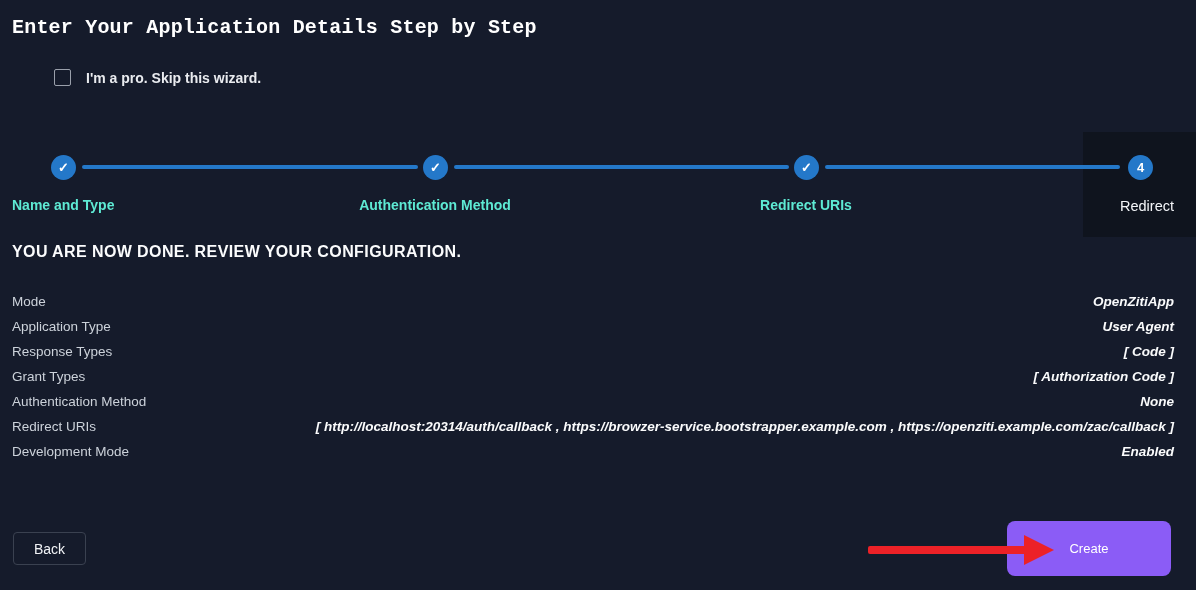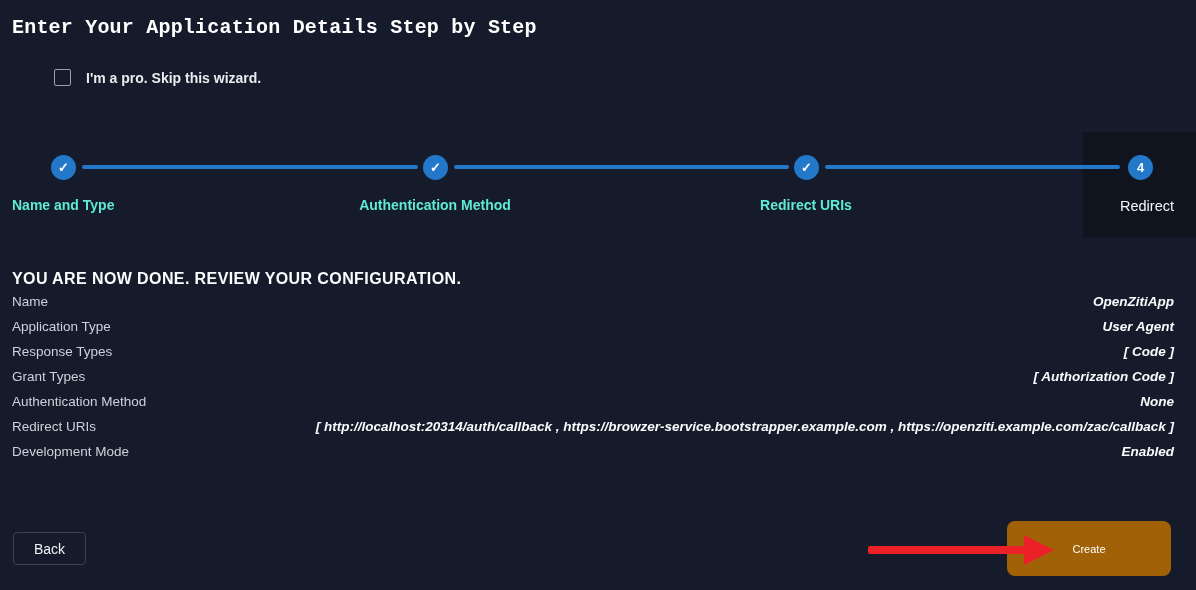--- a/index.html
+++ b/index.html
@@ -56,42 +56,42 @@
   .step-label {
     position: absolute; top: 197px; font-size: 14px; font-weight: 700; color: #5eead4;
     white-space: nowrap;
   }
   .sl1 { left: 12px; }
   .sl2 { left: 435px; transform: translateX(-50%); }
   .sl3 { left: 806px; transform: translateX(-50%); }
   .sl4 { right: 22px; top: 198px; font-weight: 400; font-size: 14.5px; color: #f4f6f9; }
 
   .review-heading {
-    position: absolute; left: 12px; top: 270px;
+    position: absolute; left: 12px; top: 243px;
     font-size: 16px; font-weight: 700; letter-spacing: 0.4px; color: #fbfcfd; text-align: right;
   }
 
   .review-rows { position: absolute; left: 12px; right: 22px; top: 289px; }
   .review-row {
     height: 25px; display: flex; align-items: center; justify-content: space-between;
   }
   .review-row .lbl { font-size: 13.5px; font-weight: 400; color: #ccd2da; white-space: nowrap; }
   .review-row .val { font-size: 13.5px; font-weight: 700; color: #fafbfc; white-space: nowrap; text-align: right; font-style: italic; }
 
   .back-button {
     position: absolute; left: 13px; top: 532px;
     min-width: 64px; height: 33px; padding: 0 20px;
     background: transparent; border: 1px solid #3a4150; border-radius: 4px;
     color: #f0f2f5; font-size: 14px; font-family: inherit; cursor: pointer;
   }
 
   .create-button {
     position: absolute; left: 1007px; top: 521px; width: 164px; height: 55px;
-    background: #a16207; border: none; border-radius: 8px;
-    color: #ffffff; font-size: 11px; font-family: inherit; cursor: pointer;
+    background: #8b5cf6; border: none; border-radius: 8px;
+    color: #ffffff; font-size: 13px; font-family: inherit; cursor: pointer;
     z-index: 1;
   }
   .arrow-shaft {
     position: absolute; left: 868px; top: 546px; width: 158px; height: 8px;
     background: #ec2127; border-radius: 2px; z-index: 2;
   }
   .arrow-head {
     position: absolute; left: 1024px; top: 535px; width: 0; height: 0;
     border-top: 15px solid transparent; border-bottom: 15px solid transparent;
     border-left: 30px solid #ec2127; z-index: 2;
@@ -128,21 +128,21 @@
 
 <div class="step-label sl1">Name and Type</div>
 <div class="step-label sl2">Authentication Method</div>
 <div class="step-label sl3">Redirect URIs</div>
 <div class="step-label sl4">Redirect</div>
 
 <div class="review-heading">YOU ARE NOW DONE. REVIEW YOUR CONFIGURATION.</div>
 
 <div class="review-rows">
   <div class="review-row">
-    <span class="lbl">Name</span>
+    <span class="lbl">Mode</span>
     <span class="val">OpenZitiApp</span>
   </div>
   <div class="review-row">
     <span class="lbl">Application Type</span>
     <span class="val">User Agent</span>
   </div>
   <div class="review-row">
     <span class="lbl">Response Types</span>
     <span class="val">[ Code ]</span>
   </div>

